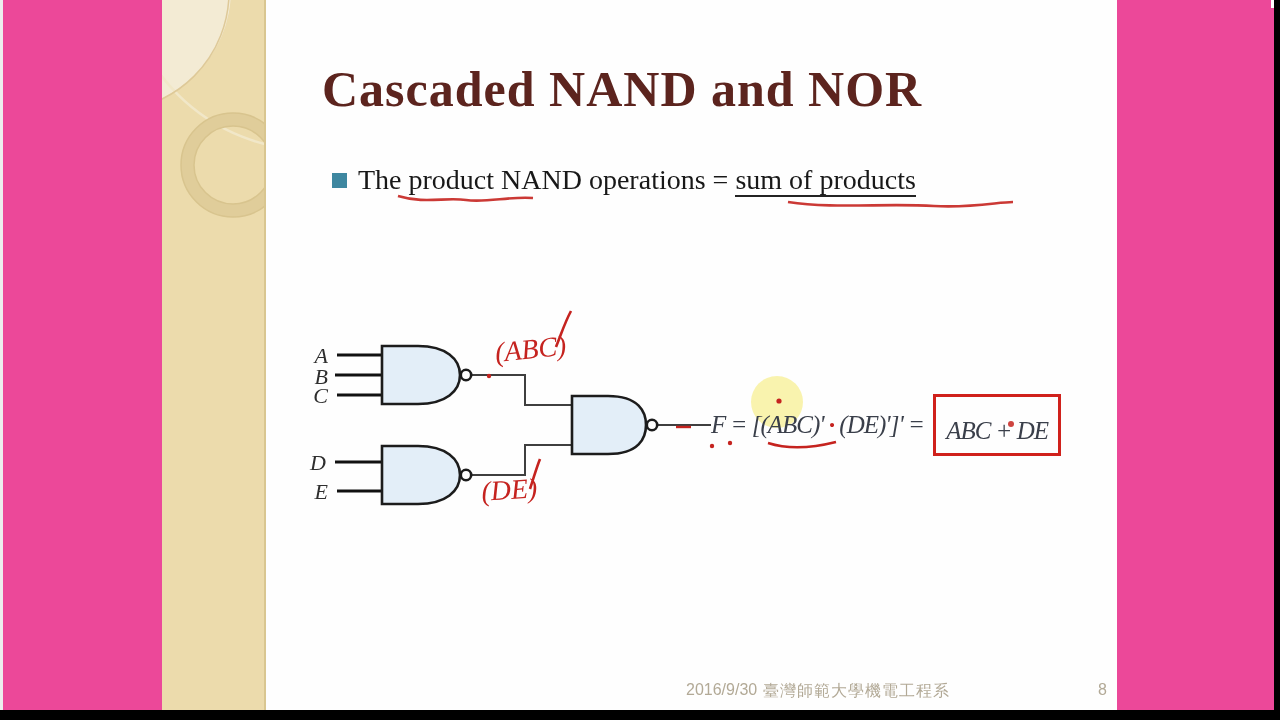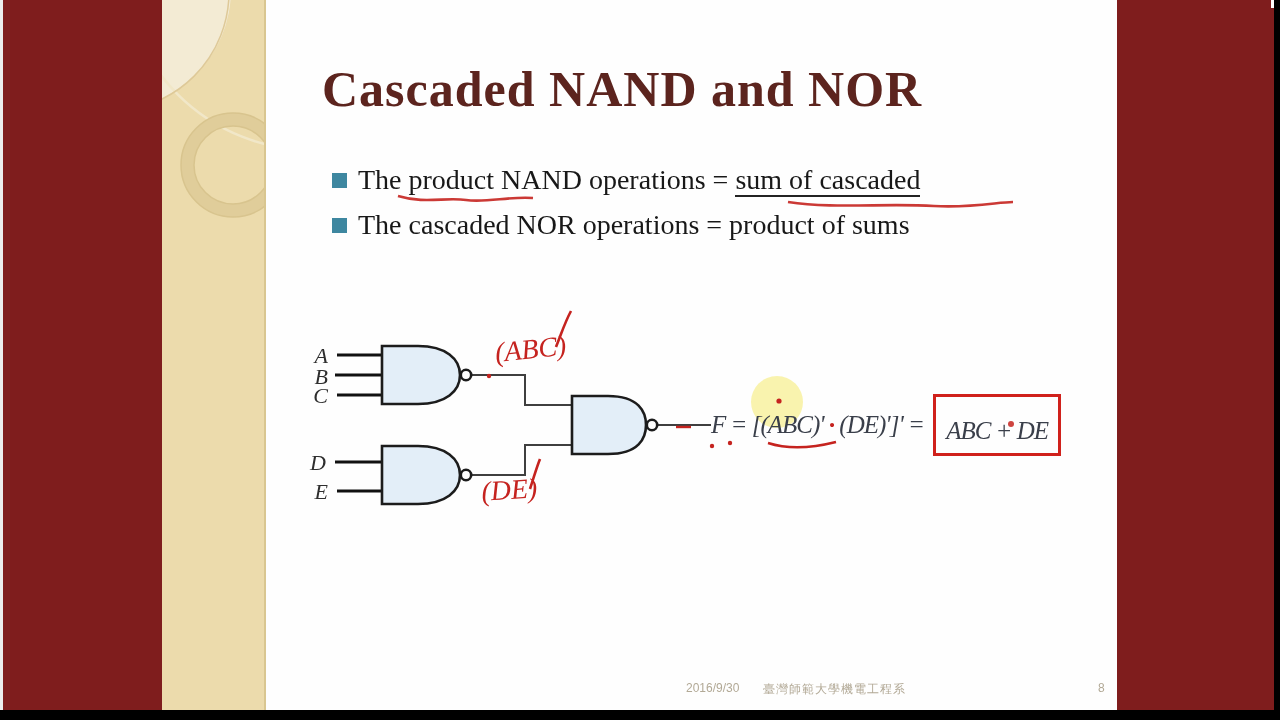--- a/index.html
+++ b/index.html
@@ -1,17 +1,17 @@
 <!DOCTYPE html>
 <html><head>
 <meta charset="utf-8">
 <style>
   html,body{margin:0;padding:0;background:#000;width:1280px;height:720px;overflow:hidden;}
   *{box-sizing:border-box;}
-  .stage{position:relative;width:1274px;height:720px;background:#7f1d1d;font-family:"Liberation Serif",serif;}
+  .stage{position:relative;width:1274px;height:720px;background:#ec4899;font-family:"Liberation Serif",serif;}
   .edge-sliver-left{position:absolute;left:0;top:0;width:3px;height:714px;background:#ededed;}
   .edge-notch-tr{position:absolute;right:0;top:0;width:3px;height:8px;background:#fff;}
   .slide{position:absolute;left:162px;top:0;width:955px;height:710px;background:#fefefe;overflow:hidden;}
   .bottom-bar{position:absolute;left:0;top:710px;width:1280px;height:10px;background:#000;}
 
   .sidebar{position:absolute;left:0;top:0;width:104px;height:710px;}
 
   .title{position:absolute;left:160px;top:60px;width:640px;font-weight:bold;font-size:50px;
          letter-spacing:1px;color:#5c241e;white-space:nowrap;}
 
@@ -23,21 +23,21 @@
 
   .formula{position:absolute;left:549px;top:399px;height:52px;display:flex;align-items:center;
            white-space:pre;font-style:italic;font-size:25px;letter-spacing:-1px;color:#3a3f4a;z-index:2;}
   .formula .dot-red{color:#c5231f;font-weight:bold;}
   .result-box{display:inline-block;border:3px solid #d0211c;padding:20px 10px 8px 10px;margin-left:4px;}
   .hl-circle{position:absolute;left:589px;top:376px;width:52px;height:52px;border-radius:50%;
              background:#f8f1a0;opacity:.85;z-index:1;}
   .overlay{position:absolute;left:0;top:0;z-index:5;pointer-events:none;}
 
   .footer{position:absolute;top:681px;left:0;width:955px;height:20px;font-family:"Liberation Sans",sans-serif;
-          font-size:12px;color:#b2a996;z-index:2;}
+          font-size:16px;color:#b2a996;z-index:2;}
   .footer .f-date{position:absolute;left:524px;}
   .footer .f-dept{position:absolute;left:601px;letter-spacing:1px;}
   .footer .f-page{position:absolute;left:936px;}
 </style>
 </head>
 <body>
 
 <div class="stage">
   <div class="edge-sliver-left"></div>
   <div class="edge-notch-tr"></div>
@@ -57,25 +57,21 @@
           <circle cx="71" cy="165" r="39" fill="none" stroke="#d8c48e" stroke-width="1.5"></circle>
         </g>
         <rect x="102" y="0" width="2" height="710" fill="#d9c690"></rect>
       </svg>
     </div>
 
     <div class="title">Cascaded NAND and NOR</div>
 
     <div class="bullet-row b1">
       <span class="sq" style="background:#3e87a0"></span>
-      <span><span>The </span><span>product</span><span> NAND operations = </span><span class="u-black">sum of cascaded</span></span>
-    </div>
-    <div class="bullet-row b2">
-      <span class="sq" style="background:#3e87a0"></span>
-      <span>The cascaded NOR operations = product of sums</span>
+      <span><span>The </span><span>product</span><span> NAND operations = </span><span class="u-black">sum of products</span></span>
     </div>
 
     <div class="hl-circle"></div>
 
     <div class="formula">
       <span>F = [</span><span>(ABC)</span><span>' </span><span class="dot-red">·</span><span> (DE)']' = </span><span class="result-box"><span>ABC + DE</span></span>
     </div>
 
     <svg class="overlay" width="955" height="710" viewBox="0 0 955 710">
 

